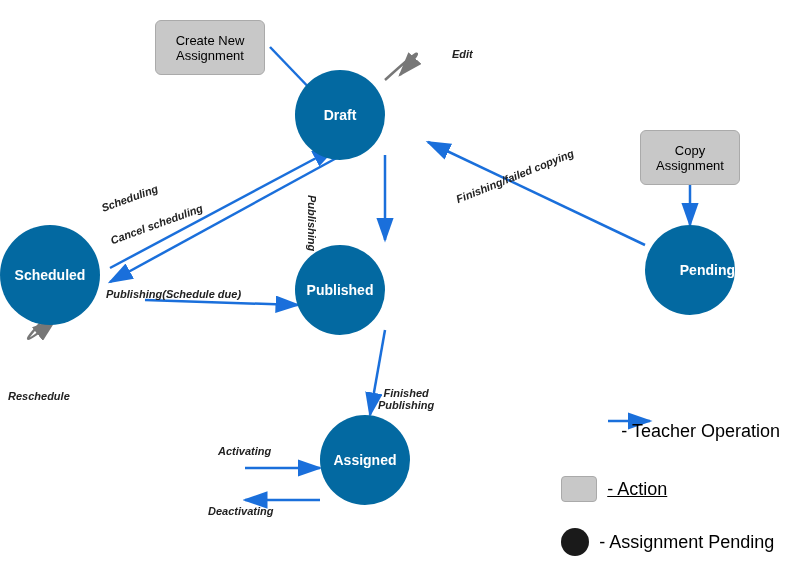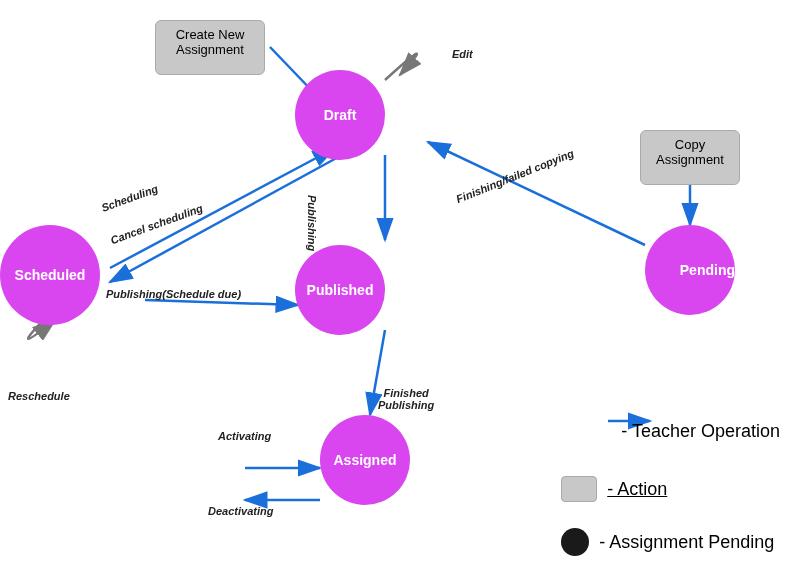--- a/index.html
+++ b/index.html
@@ -13,37 +13,37 @@
     }
     .diagram-container {
       position: relative;
       width: 800px;
       height: 586px;
     }
     
     .state-node {
       position: absolute;
       border-radius: 50%;
-      background: #d946ef;
+      background: #0369a1;
       color: #fff;
       display: flex;
       align-items: center;
       justify-content: center;
       font-size: 14px;
       font-weight: bold;
       text-align: center;
     }
     
     .action-box {
       position: absolute;
       background: #c8c8c8;
       border: 1px solid #aaa;
       border-radius: 6px;
       display: flex;
-      align-items: flex-start;
+      align-items: center;
       justify-content: center;
       text-align: center;
       font-size: 13px;
       font-weight: 500;
       padding: 6px;
     }
     
     .transition-label {
       position: absolute;
       font-size: 11px;
@@ -178,21 +178,21 @@
 
   <div class="transition-label" style="left:106px; top:288px;">
     <span>Publishing(Schedule due)</span>
   </div>
 
   <div class="transition-label" style="left:354px; top:375px; white-space:pre-line; text-align:center;margin-left:24px;">
     <span>Finished
 Publishing</span>
   </div>
 
-  <div class="transition-label" style="left:218px; top:430px;">
+  <div class="transition-label" style="left:218px; top:445px;">
     <span>Activating</span>
   </div>
 
   <div class="transition-label" style="left:208px; top:505px;">
     <span>Deactivating</span>
   </div>
 
   <div class="transition-label" style="left:452px; top:48px;">
     <span>Edit</span>
   </div>

